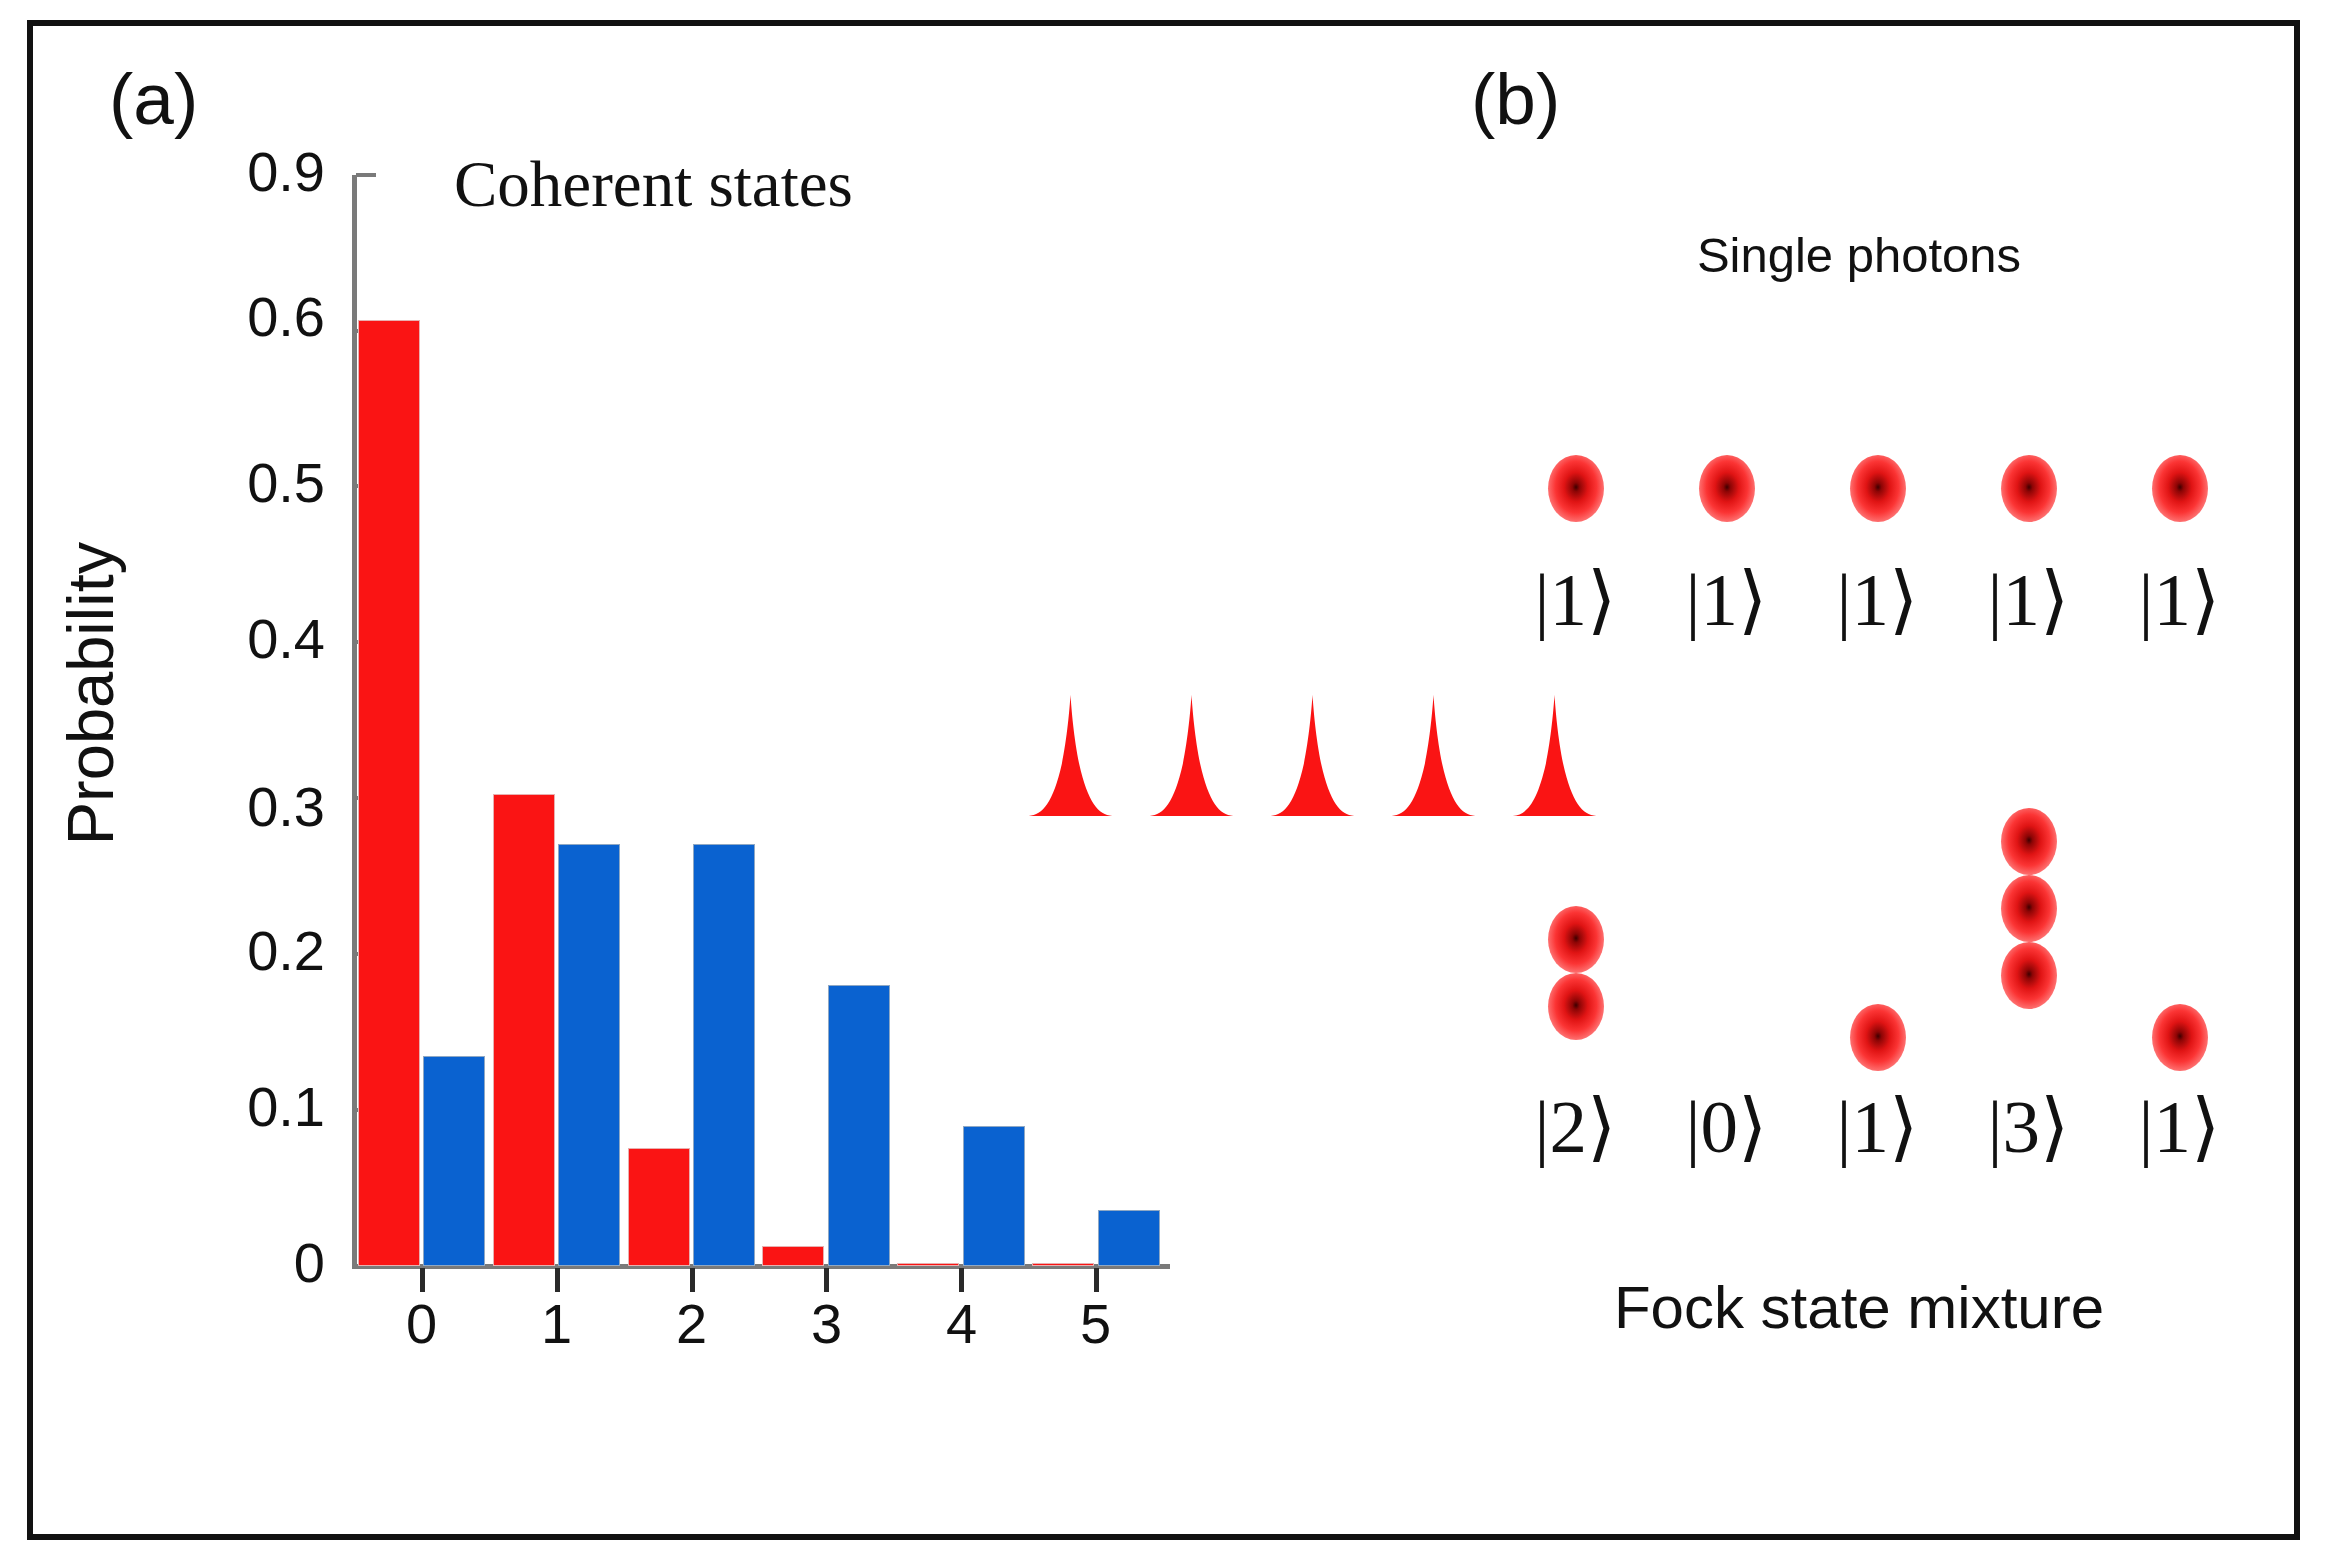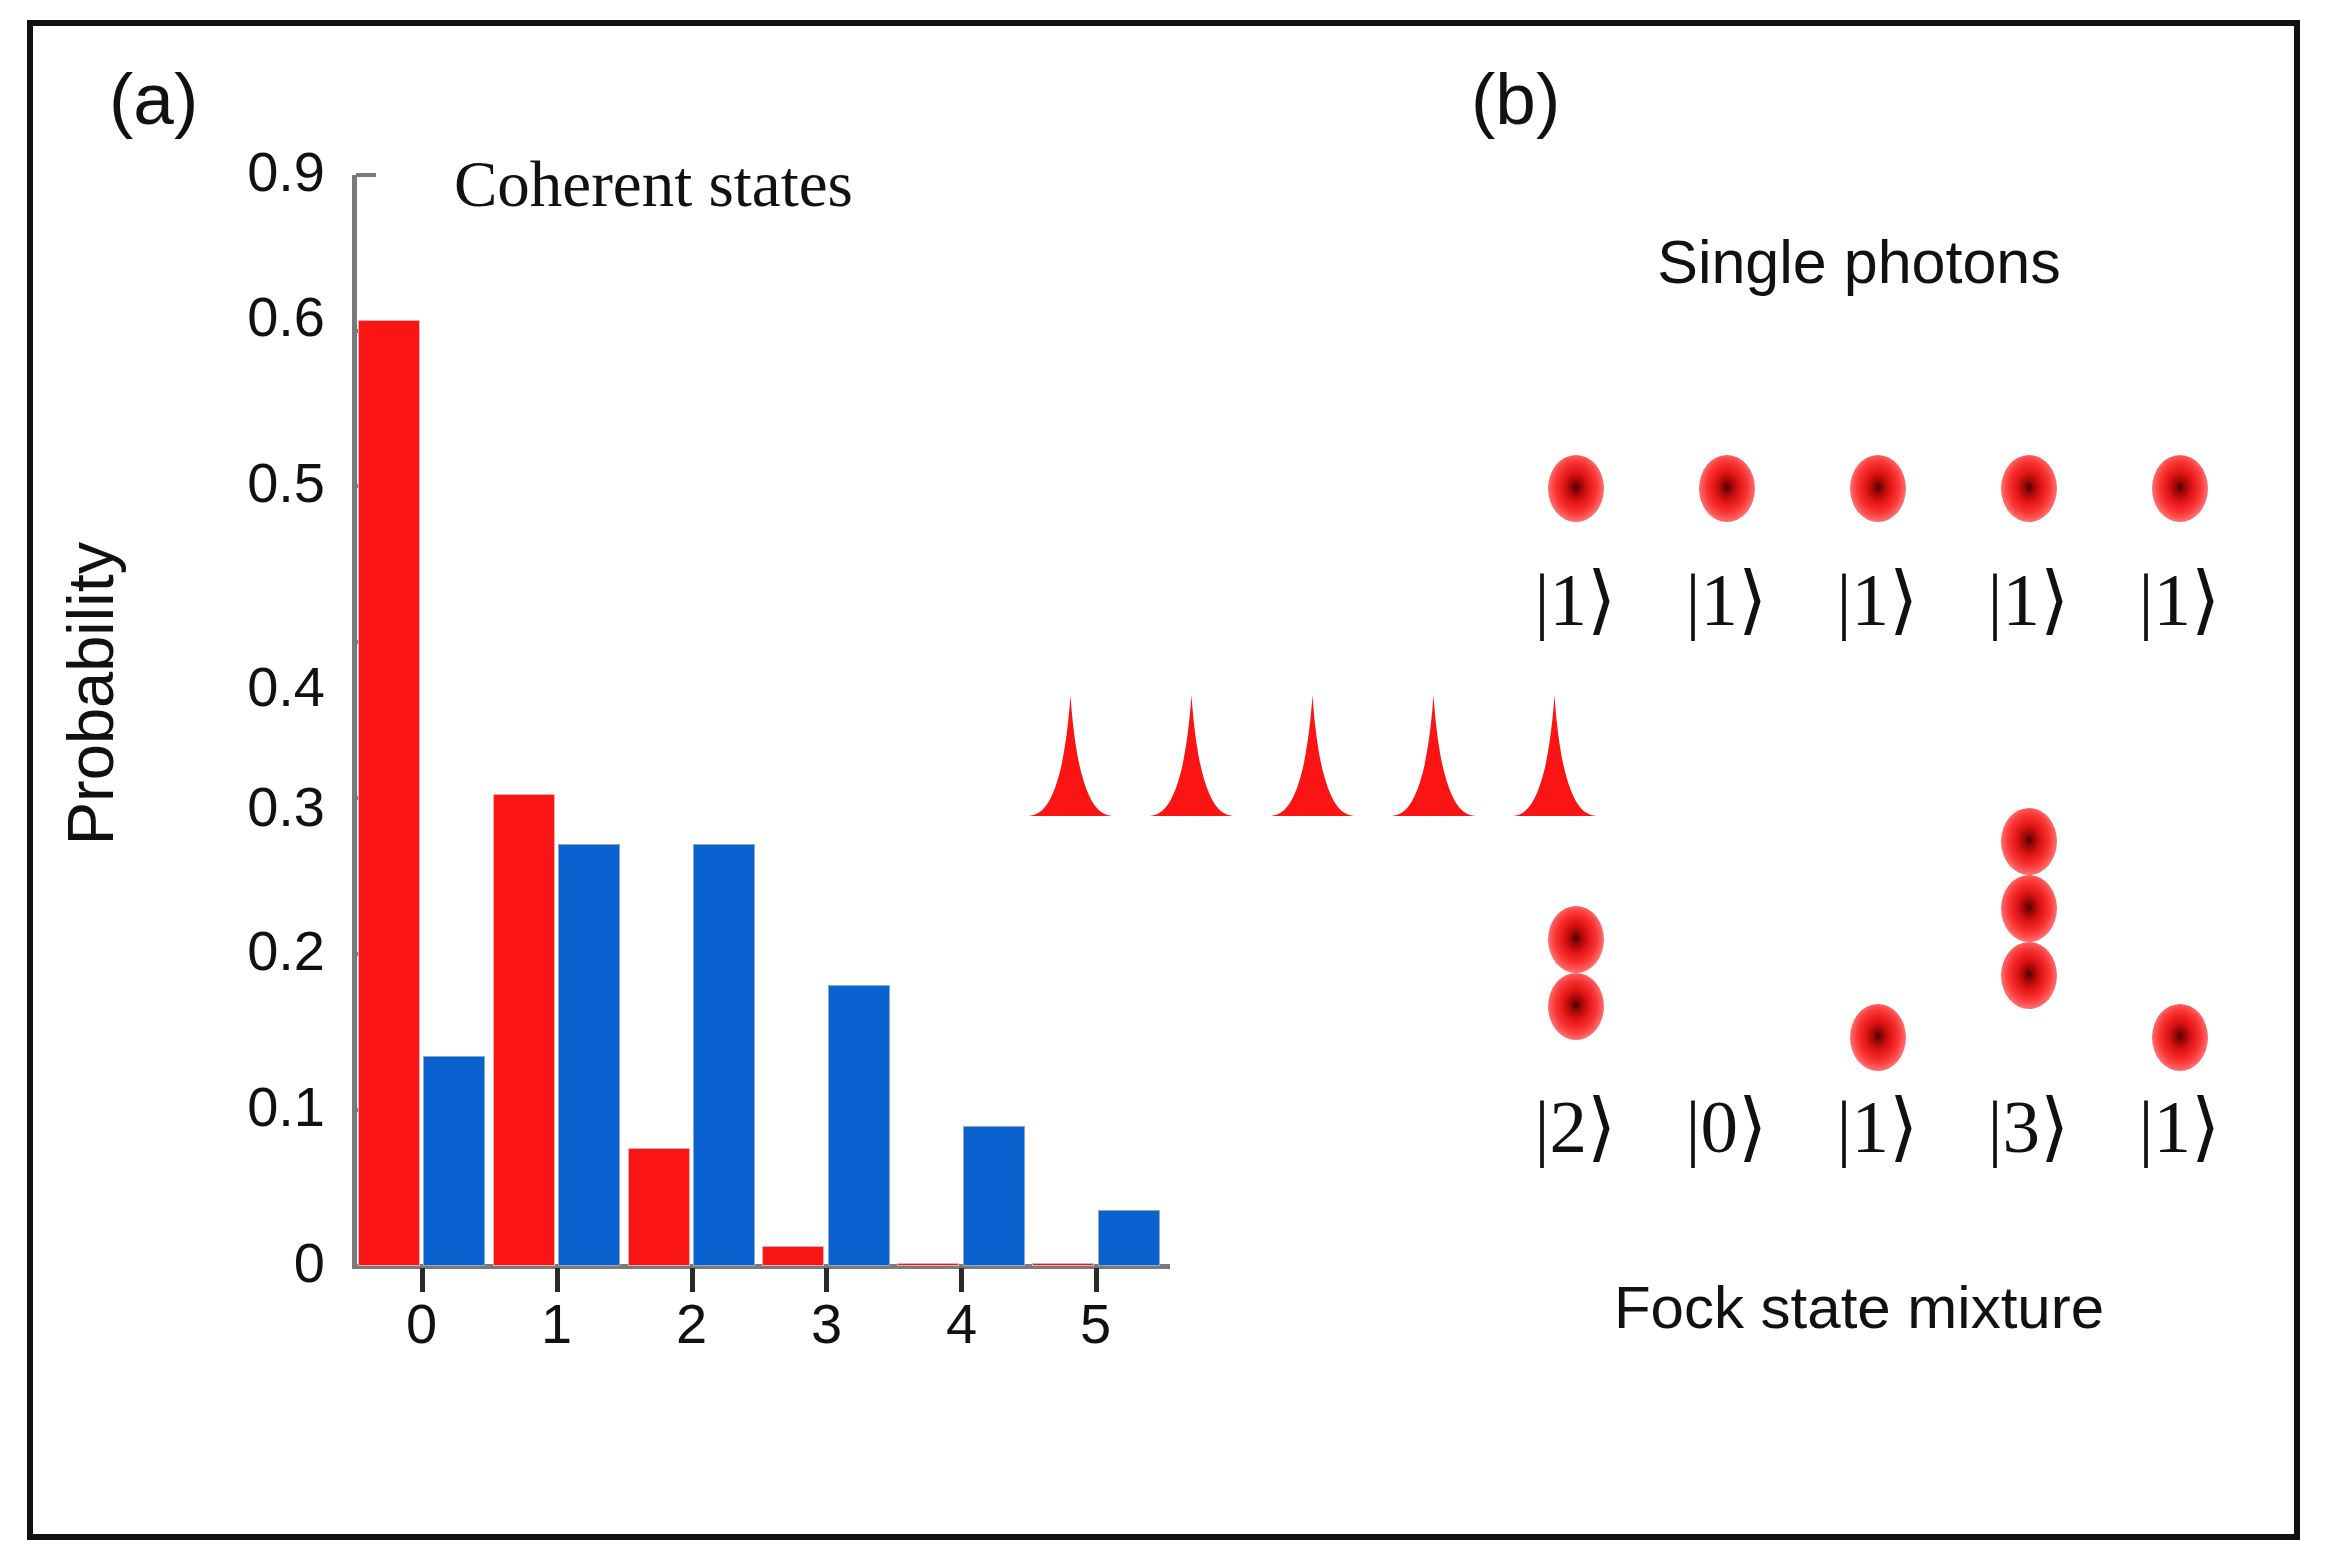--- a/index.html
+++ b/index.html
@@ -84,21 +84,21 @@
   
   #pulses{position:absolute;left:673px;top:518px;width:600px;height:123px;}
   .pulse{
     position:absolute;bottom:0;width:87px;height:123px;
   }
 
   
   #photon-panel{position:absolute;left:1418px;top:20px;width:882px;height:1520px;}
   #single-photons-title{
     position:absolute;left:0;top:207px;width:882px;text-align:center;
-    font-size:61px;color:#111;
+    font-size:49px;color:#111;
   }
   #fock-title{
     position:absolute;left:0;top:1253px;width:882px;text-align:center;
     font-size:60px;color:#111;
   }
 
   .ket-row{position:absolute;left:82px;width:755px;display:flex;}
   .ket{
     flex:1 1 0;text-align:center;font-size:75px;color:#111;
     font-family:"Liberation Serif",serif;line-height:1;
@@ -141,21 +141,21 @@
     <div id="y-ticks-wrap">
         <div class="y-tick" style="top: 1244px;"></div>
         <div class="y-ticklabel" style="top: 1215px; left: 153px;">0</div>
         <div class="y-tick" style="top: 1088px;"></div>
         <div class="y-ticklabel" style="top: 1059px; left: 153px;">0.1</div>
         <div class="y-tick" style="top: 932px;"></div>
         <div class="y-ticklabel" style="top: 903px; left: 153px;">0.2</div>
         <div class="y-tick" style="top: 776px;"></div>
         <div class="y-ticklabel" style="top: 759px; left: 153px;">0.3</div>
         <div class="y-tick" style="top: 620px;"></div>
-        <div class="y-ticklabel" style="top: 591px; left: 153px; margin-top: 48px;">0.4</div>
+        <div class="y-ticklabel" style="top: 591px; left: 153px;">0.4</div>
         <div class="y-tick" style="top: 464px;"></div>
         <div class="y-ticklabel" style="top: 435px; left: 153px;">0.5</div>
         <div class="y-tick" style="top: 309px;"></div>
         <div class="y-ticklabel" style="top: 269px; left: 153px;">0.6</div>
         <div class="y-tick" style="top: 153px;"></div>
         <div class="y-ticklabel" style="top: 124px; left: 153px;">0.9</div>
       </div>
     <div id="x-ticks-wrap">
         <div class="x-tick" style="left: 393px;"></div>
         <div class="x-ticklabel" style="left: 340px;">0</div>

